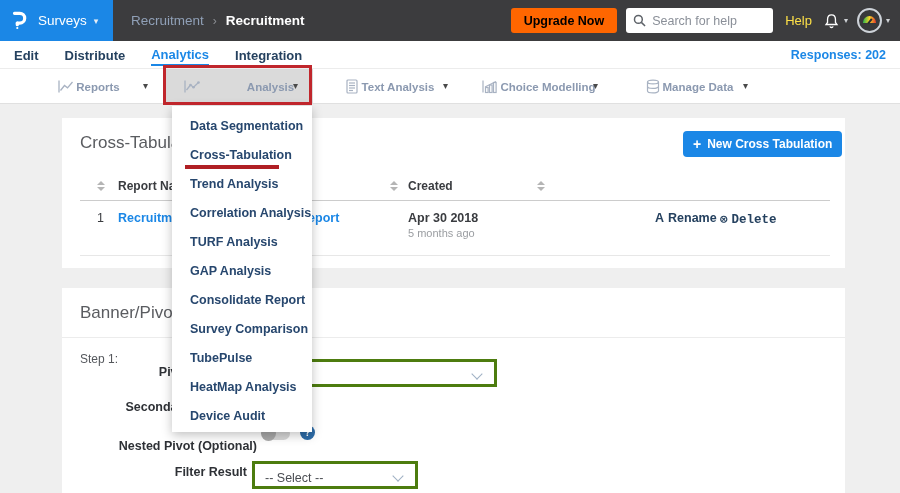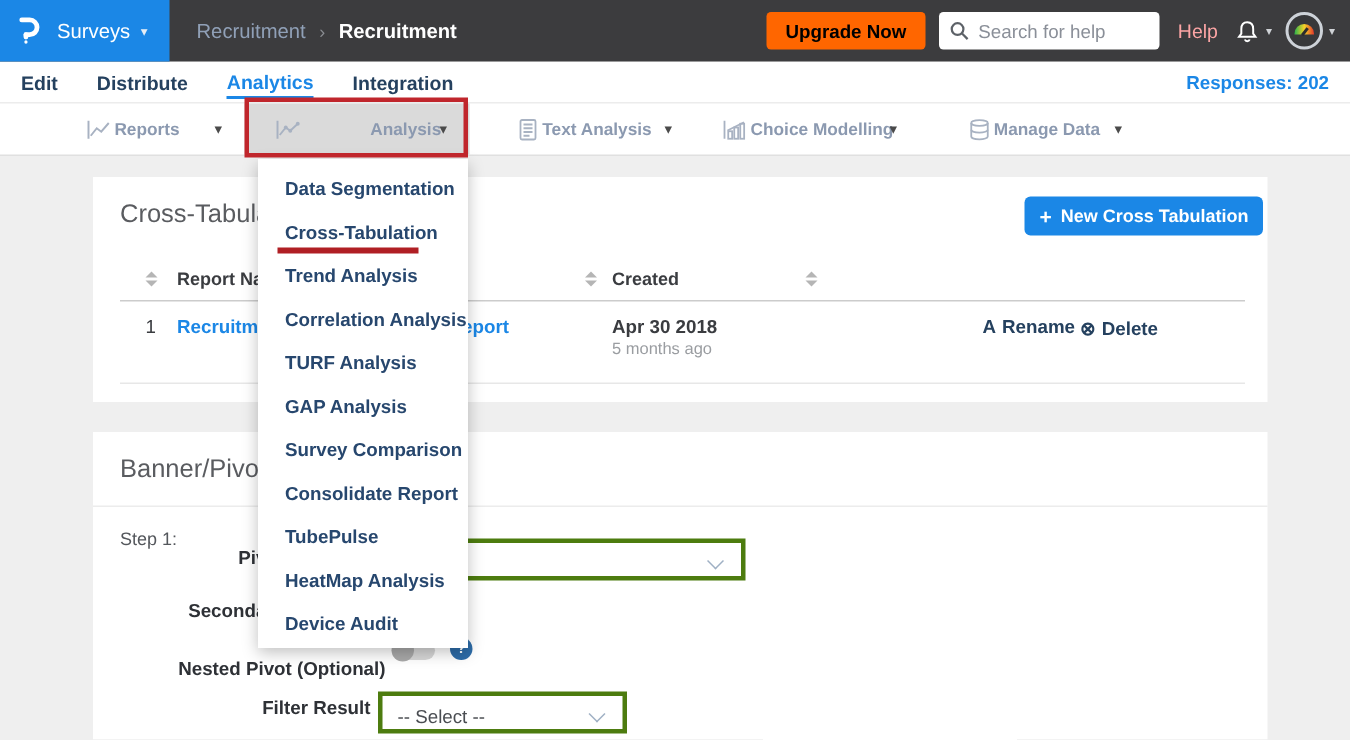--- a/index.html
+++ b/index.html
@@ -21,21 +21,21 @@
   .breadcrumb { margin-left:18px; font-size:13.5px; display:flex; align-items:center; }
   .crumb-parent { color:#90a0b7; }
   .crumb-sep { color:#8a8d92; margin:0 9px; font-size:12px; }
   .crumb-current { color:#ffffff; font-weight:700; }
   .topbar-right { margin-left:auto; display:flex; align-items:center; padding-right:10px; }
   .upgrade-btn { background:#ff6600; border:none; color:#000000; font-family:inherit; font-weight:700; font-size:12.5px; height:25px; padding:0 13px; border-radius:3px; cursor:pointer; }
   .search-box { width:147px; height:25px; background:#fff; border-radius:3px; display:flex; align-items:center; padding:0 7px; margin-left:9px; }
   .search-box svg { width:13px; height:13px; color:#5d6268; flex:none; }
   .search-box input { border:none; outline:none; background:transparent; font-family:inherit; font-size:12.5px; color:#333; width:115px; margin-left:6px; }
   .search-box input::placeholder { color:#8a8f98; }
-  .help-label { color:#fca5a5; font-size:13px; margin-left:12px; cursor:pointer; }
+  .help-label { color:#fde047; font-size:13px; margin-left:12px; cursor:pointer; }
   .bell-wrap { display:flex; align-items:center; margin-left:11px; cursor:pointer; }
   .bell-wrap svg { width:17px; height:16px; color:#fff; }
   .mini-caret { font-size:8px; color:#cfd2d6; margin-left:4px; }
   .avatar-wrap { display:flex; align-items:center; margin-left:9px; cursor:pointer; }
   .avatar { width:25px; height:25px; border-radius:50%; background:#37383a; border:2px solid #cdd2d8; position:relative; overflow:hidden; }
   .gauge { position:absolute; left:4px; top:6px; width:13px; height:7px; border-radius:13px 13px 0 0; background:linear-gradient(90deg,#2bb24c,#f5d328,#e2372b); }
   .needle { position:absolute; left:10px; top:8px; width:1.5px; height:6px; background:#2b2c2e; transform:rotate(38deg); }
 
   
   .subnav { position:absolute; left:0; top:41px; width:900px; height:27px; background:#fff; display:flex; align-items:center; padding:0 14px; z-index:19; }
@@ -66,21 +66,21 @@
   .tri-up { width:0; height:0; border-left:4px solid transparent; border-right:4px solid transparent; border-bottom:4px solid #b5b5b5; margin-bottom:2px; }
   .tri-dn { width:0; height:0; border-left:4px solid transparent; border-right:4px solid transparent; border-top:4px solid #b5b5b5; }
   .th { position:absolute; top:61px; font-size:12px; font-weight:700; color:#3a3c40; }
   .thead-line { position:absolute; left:18px; right:15px; top:82px; border-top:1px solid #cccccc; }
   .row-num { position:absolute; left:35px; top:93px; font-size:12.5px; color:#3a3c40; }
   .row-link { position:absolute; left:56px; top:93px; font-size:12.5px; font-weight:600; color:#1b87e6; white-space:nowrap; cursor:pointer; }
   .row-date { position:absolute; left:346px; top:93px; font-size:12.5px; font-weight:600; color:#3a3c40; }
   .row-ago { position:absolute; left:346px; top:109px; font-size:11px; color:#9a9da1; }
   .row-action { position:absolute; top:93px; font-size:12.5px; font-weight:600; color:#25415f; cursor:pointer; }
   .act-rename { left:593px; }
-  .act-delete { left:658px; }
+  .act-delete { left:658px;font-family:Liberation Mono, monospace; }
   .act-icon { margin-right:4px; color:#25415f; }
   .row-line { position:absolute; left:18px; right:15px; top:137px; border-top:1px solid #e7e7e7; }
 
   .card2-divider { position:absolute; left:0; right:0; top:49px; border-top:1px solid #ececec; }
   .step-label { position:absolute; left:18px; top:64px; font-size:12px; color:#54575c; }
   .form-label { position:absolute; left:0; width:185px; text-align:right; font-size:12.5px; font-weight:700; color:#2e3136; white-space:nowrap; }
   .lbl-pivot { top:77px; }
   .lbl-secondary { top:112px; }
   .lbl-nested { width:195px; top:151px; }
   .lbl-filter { top:177px; }
@@ -282,18 +282,18 @@
 <div class="menu">
   <div class="menu-item">Data Segmentation</div>
   <div class="menu-item">
     <span>Cross-Tabulation</span>
     <span class="menu-underline"></span>
   </div>
   <div class="menu-item">Trend Analysis</div>
   <div class="menu-item">Correlation Analysis</div>
   <div class="menu-item">TURF Analysis</div>
   <div class="menu-item">GAP Analysis</div>
+  <div class="menu-item">Consolidate Report</div>
   <div class="menu-item">Survey Comparison</div>
-  <div class="menu-item">Consolidate Report</div>
   <div class="menu-item">TubePulse</div>
   <div class="menu-item">HeatMap Analysis</div>
   <div class="menu-item">Device Audit</div>
 </div>
 
 </body></html>

